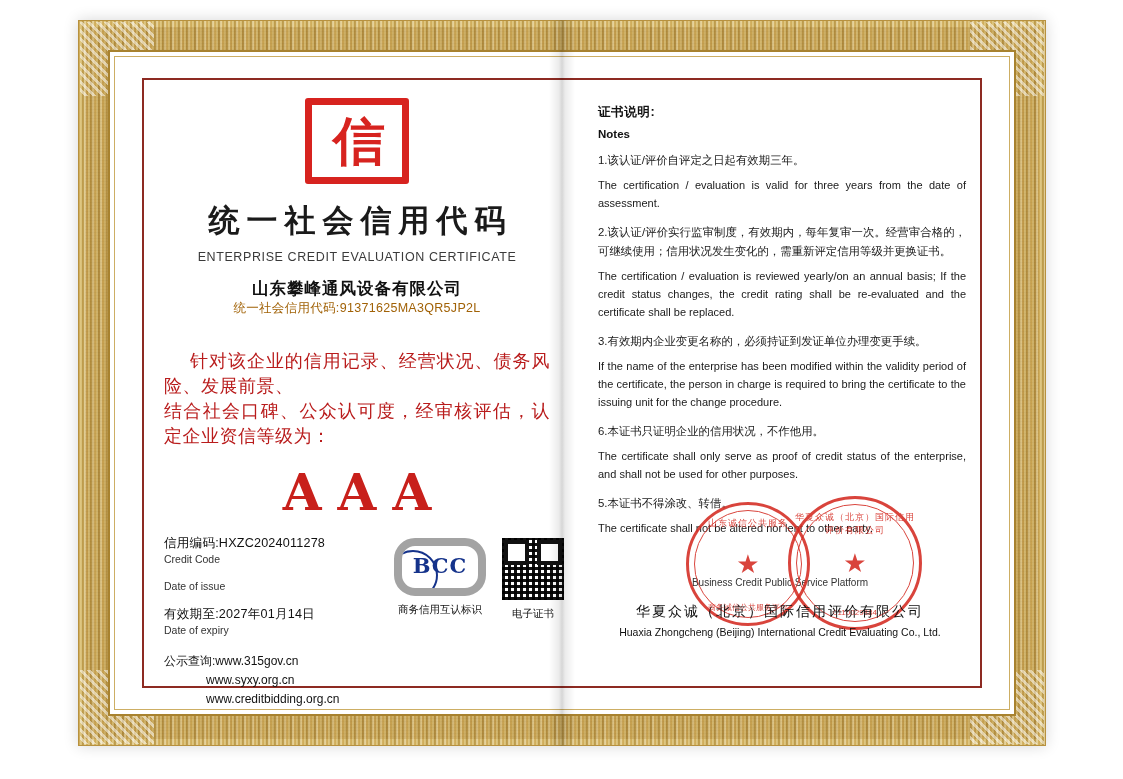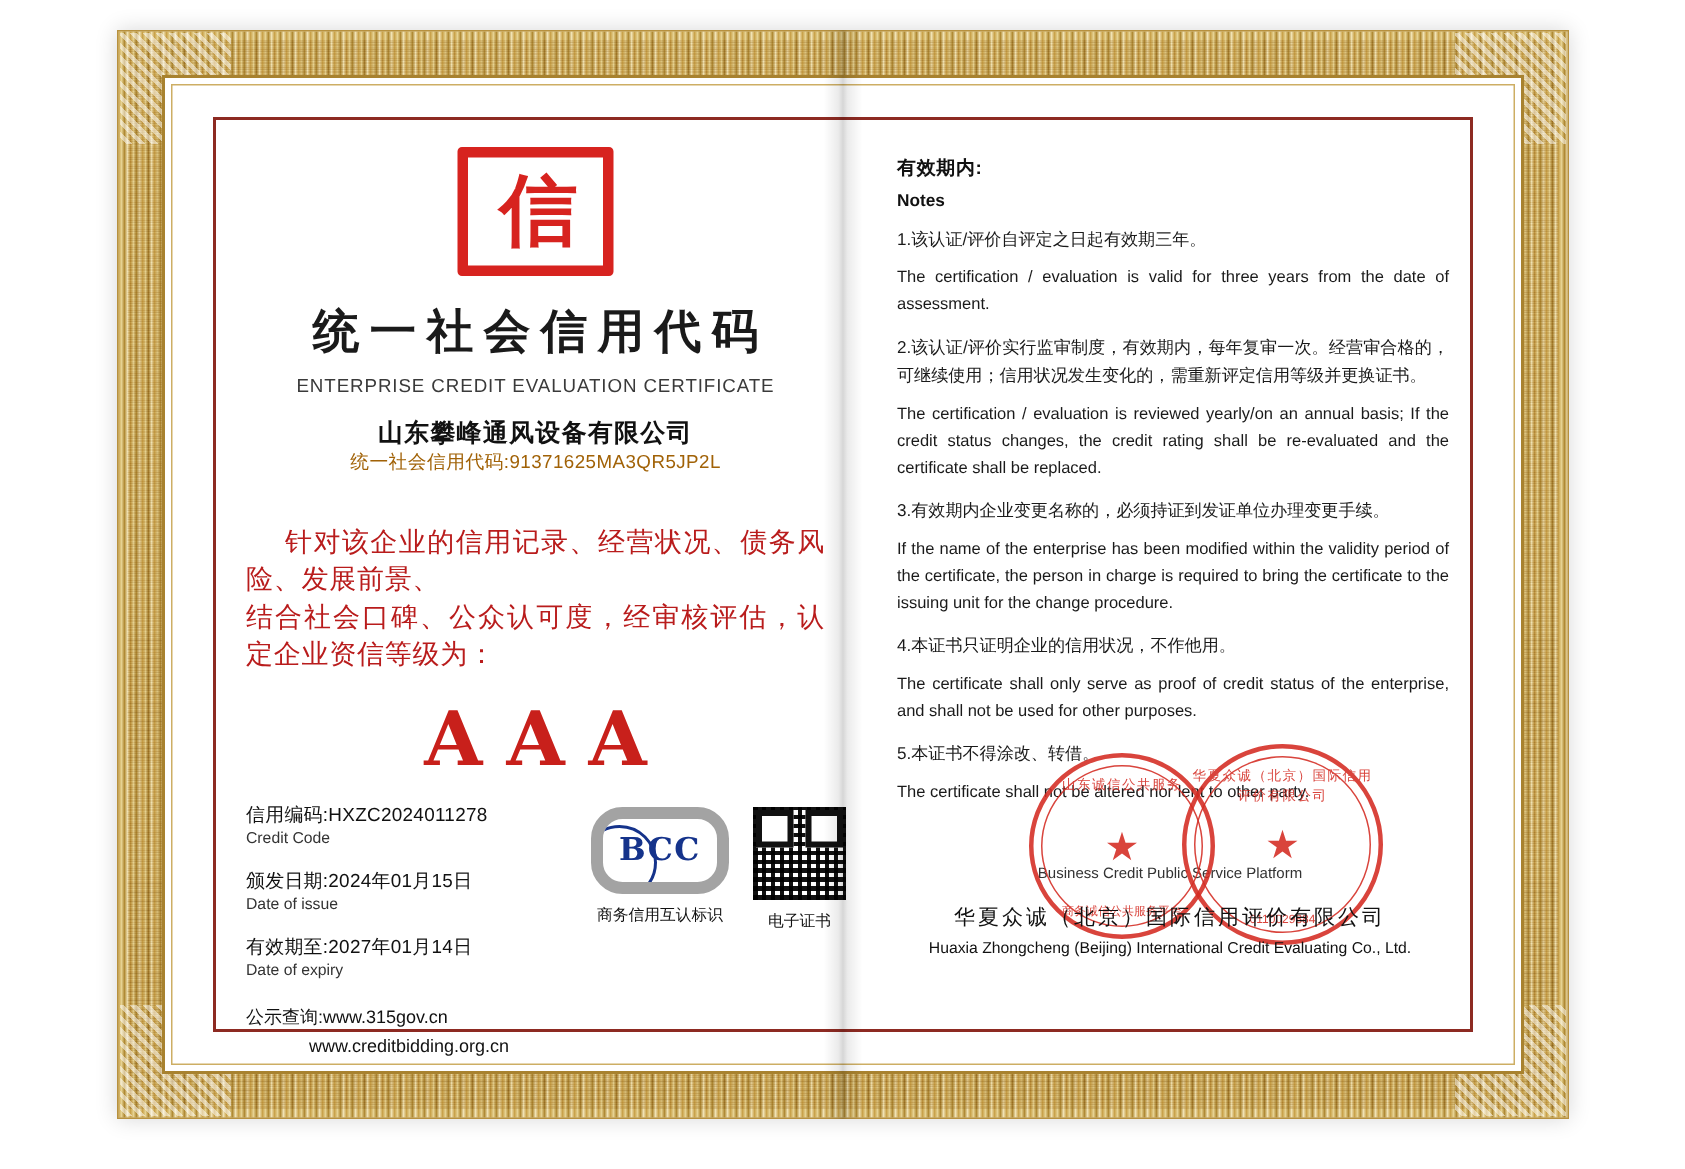--- a/index.html
+++ b/index.html
@@ -428,65 +428,65 @@
           <span>针对该企业的信用记录、经营状况、债务风险、发展前景、</span><span class="l2">结合社会口碑、公众认可度，经审核评估，认定企业资信等级为：</span>
         </div>
 
         <div class="grade">AAA</div>
 
         <div class="field">
           <div class="cn">信用编码:HXZC2024011278</div>
           <div class="en">Credit Code</div>
         </div>
         <div class="field">
-          <div class="cn">颁发日期:2024年01月15日</div>
           <div class="en">Date of issue</div>
         </div>
         <div class="field">
           <div class="cn">有效期至:2027年01月14日</div>
           <div class="en">Date of expiry</div>
         </div>
 
         <div class="query-block">
           <span class="url first">公示查询:www.315gov.cn</span>
+          <span class="url">www.syxy.org.cn</span>
           <span class="url">www.creditbidding.org.cn</span>
         </div>
 
         <div class="marks">
           <div class="mark">
             <div class="bcc">BCC</div>
             <div class="cap">商务信用互认标识</div>
           </div>
           <div class="mark">
             <div class="qr"></div>
             <div class="cap">电子证书</div>
           </div>
         </div>
 
       </div>
 
       <div class="col-right">
 
-        <div class="notes-title-cn">有效期内:</div>
+        <div class="notes-title-cn">证书说明:</div>
         <div class="notes-title-en">Notes</div>
 
         <div class="note">
           <span>1.该认证/评价自评定之日起有效期三年。</span>
           <span class="en">The certification / evaluation is valid for three years from the date of assessment.</span>
         </div>
         <div class="note">
           <span>2.该认证/评价实行监审制度，有效期内，每年复审一次。经营审合格的，可继续使用；信用状况发生变化的，需重新评定信用等级并更换证书。</span>
           <span class="en">The certification / evaluation is reviewed yearly/on an annual basis; If the credit status changes, the credit rating shall be re-evaluated and the certificate shall be replaced.</span>
         </div>
         <div class="note">
           <span>3.有效期内企业变更名称的，必须持证到发证单位办理变更手续。</span>
           <span class="en">If the name of the enterprise has been modified within the validity period of the certificate, the person in charge is required to bring the certificate to the issuing unit for the change procedure.</span>
         </div>
         <div class="note">
-          <span>4.本证书只证明企业的信用状况，不作他用。</span>
+          <span>6.本证书只证明企业的信用状况，不作他用。</span>
           <span class="en">The certificate shall only serve as proof of credit status of the enterprise, and shall not be used for other purposes.</span>
         </div>
         <div class="note">
           <span>5.本证书不得涂改、转借。</span>
           <span class="en">The certificate shall not be altered nor lent to other party.</span>
         </div>
 
         <div class="platform-line">
           <span>Business Credit Public Service Platform</span>
         </div>

